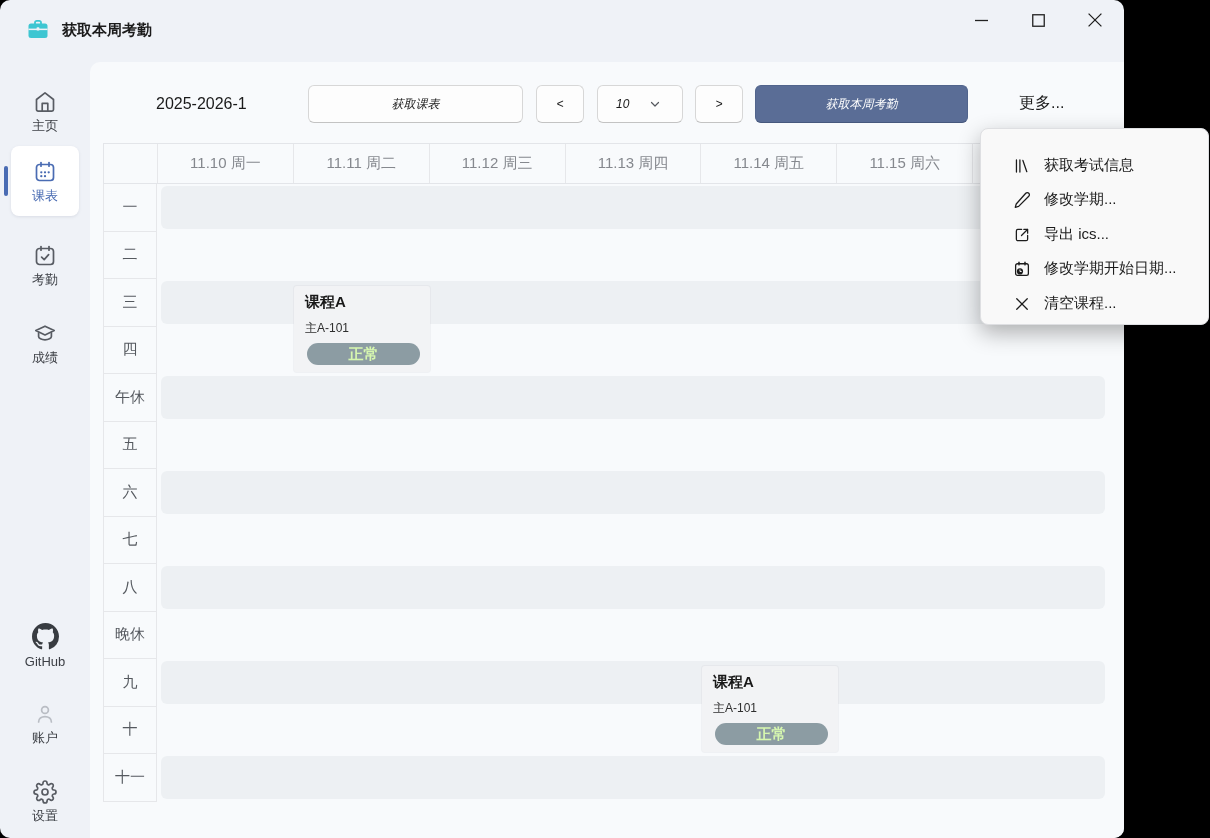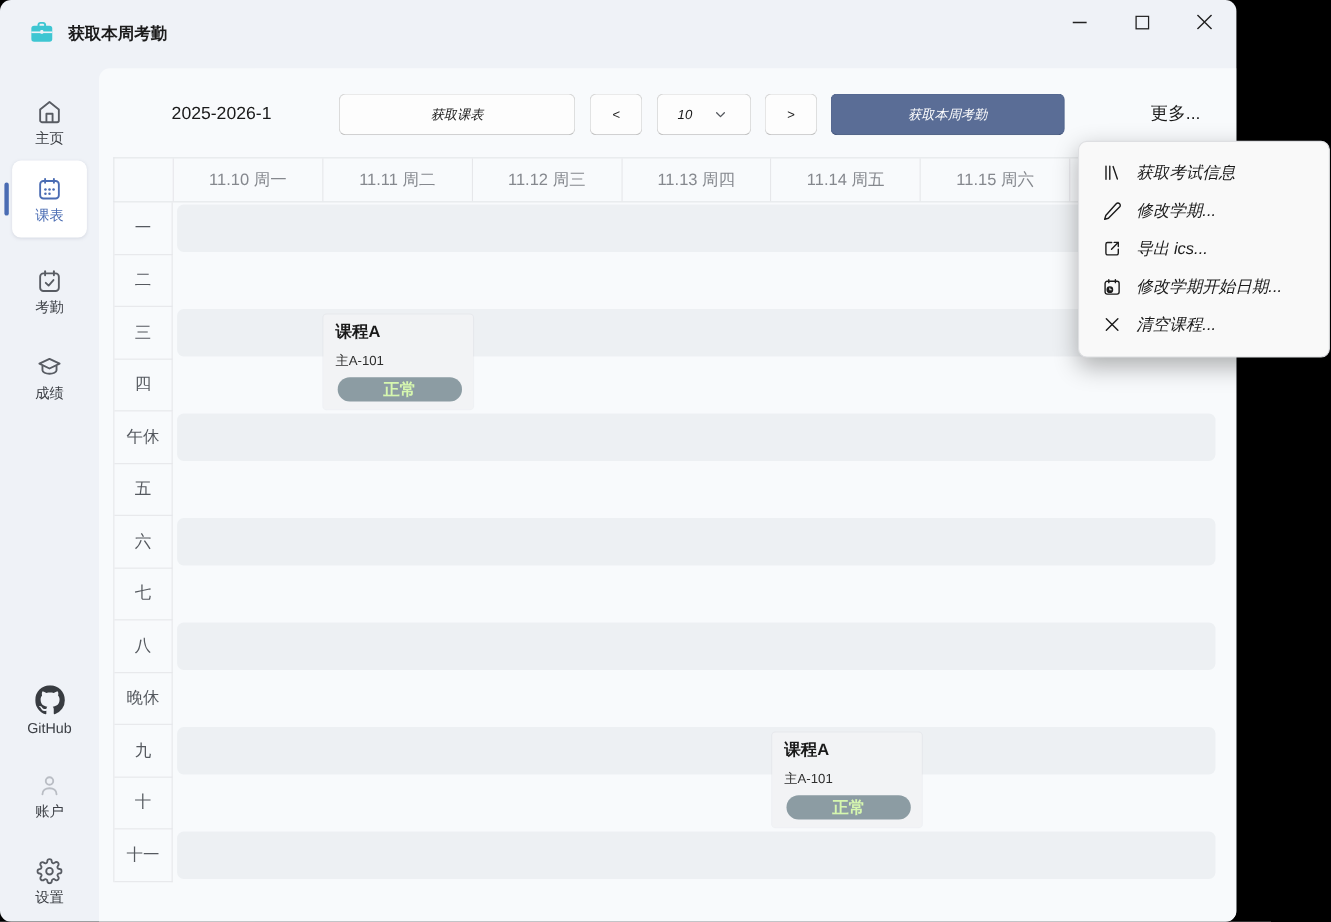--- a/index.html
+++ b/index.html
@@ -49,21 +49,21 @@
   }
   .btn-fetch{left:218px;width:215px;}
   .btn-prev{left:446px;width:48px;}
   .btn-next{left:605px;width:48px;}
   .week-select{left:507px;width:86px;justify-content:space-between;padding:0 21px 0 18px;}
   .week-select .chev{width:12px;height:12px;color:#55585e;}
   .btn-primary{
     left:665px;width:213px;background:var(--primary-button,#5a6d96);
     border:1px solid #51648c;border-bottom-color:#46587d;color:#fff;
   }
-  .more-btn{position:absolute;left:950px;top:30px;font-size:16px;color:#1a1a1a;background:none;border:none;cursor:pointer;font-family:inherit;}
+  .more-btn{position:absolute;left:923px;top:30px;font-size:16px;color:#1a1a1a;background:none;border:none;cursor:pointer;font-family:inherit;}
   
   .sched{position:absolute;left:13px;top:81px;width:1006px;}
   .thead{
     display:flex;height:41px;box-sizing:border-box;
     border-top:1px solid #e3e5e9;border-bottom:1px solid #e3e5e9;border-left:1px solid #e3e5e9;
   }
   .th{
     box-sizing:border-box;border-right:1px solid #e6e7ea;height:100%;
     display:flex;align-items:center;justify-content:center;
     font-size:15px;color:#85888e;
@@ -91,22 +91,22 @@
     background:var(--status-badge-bg,#8c9ca3);color:var(--status-badge-text,#d6f7af);
     font-size:15px;font-weight:700;display:flex;align-items:center;justify-content:center;
   }
   
   .popup{
     position:absolute;left:980px;top:128px;width:229px;box-sizing:border-box;
     background:#f9f9f9;border:1px solid #dedfe2;border-radius:8px;
     box-shadow:0 8px 22px rgba(0,0,0,.30);padding:11px 0;z-index:100;
   }
   .menu-item{
-    height:34.5px;display:flex;align-items:center;gap:13px;padding-left:21px;
-    font-size:15px;color:#1b1b1b;cursor:pointer;white-space:nowrap;font-style:italic;
+    height:34.5px;display:flex;align-items:flex-end;gap:13px;padding-left:32px;
+    font-size:15px;color:#1b1b1b;cursor:pointer;white-space:nowrap;
   }
   .menu-item .mi-ic{width:18px;height:18px;color:#1c1c1c;flex:0 0 18px;}
   .menu-item .mi-ic svg{width:100%;height:100%;display:block;}
 </style>
 </head>
 <body>
 
 <div class="window">
 
   <div class="titlebar">

